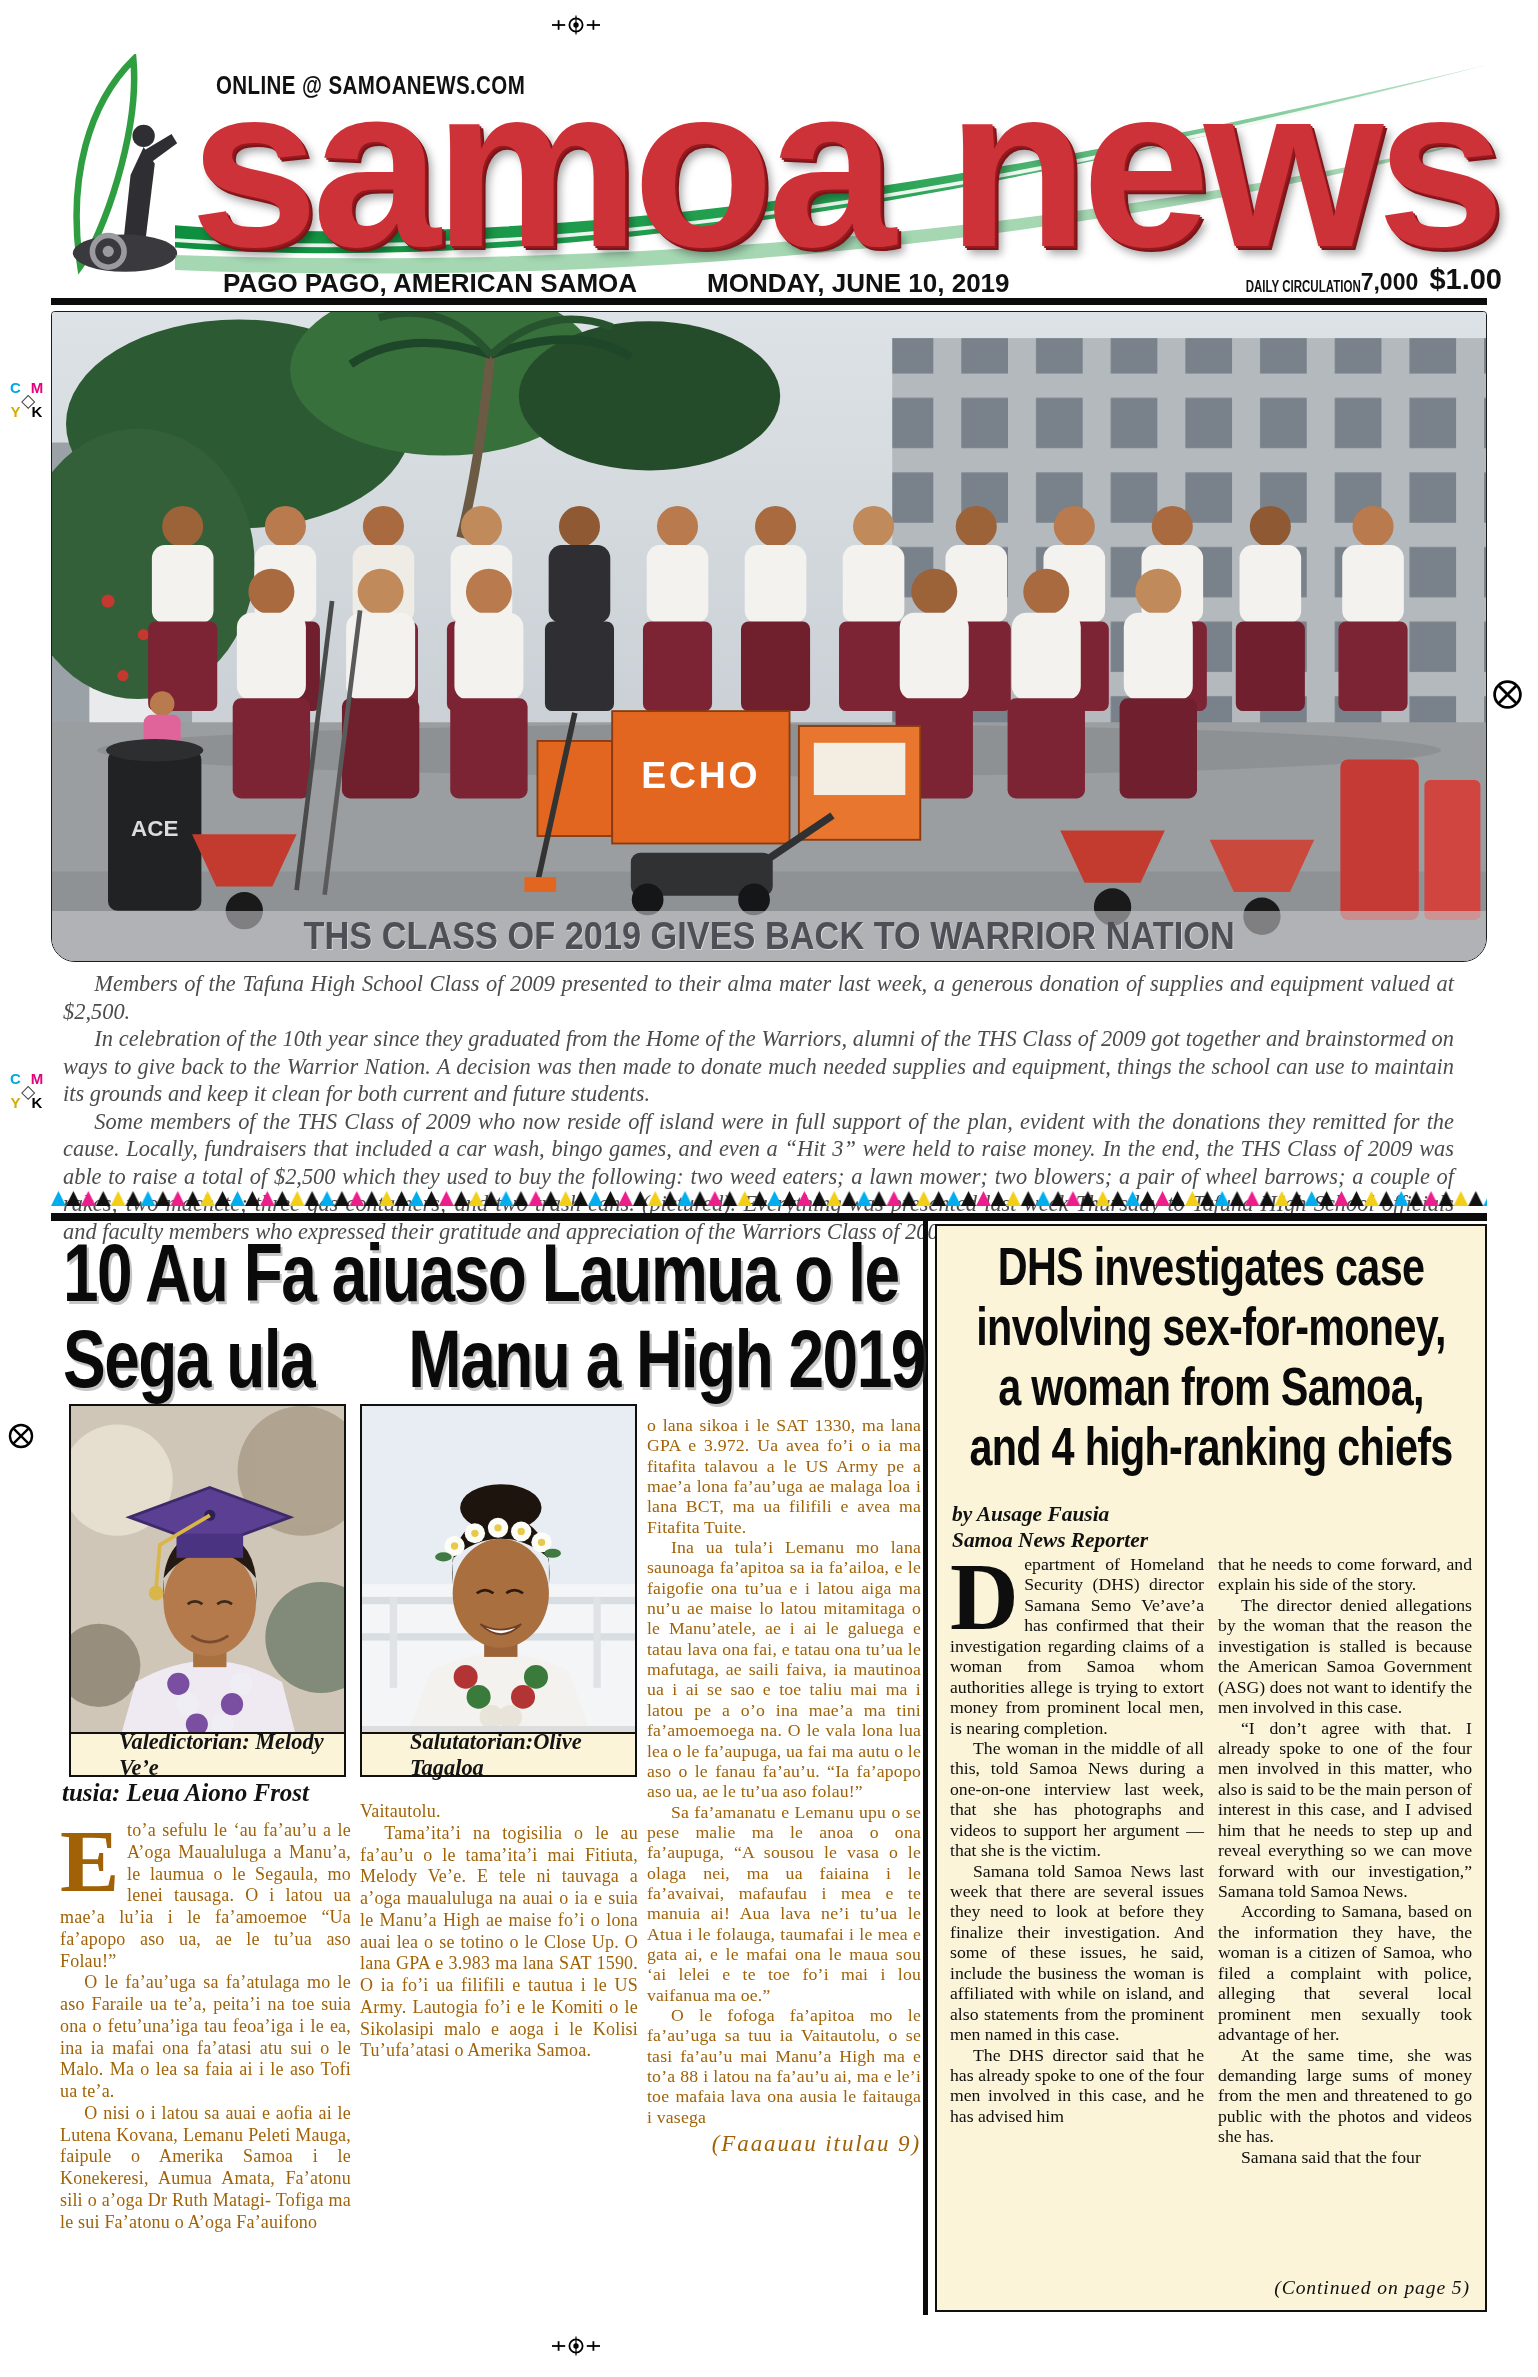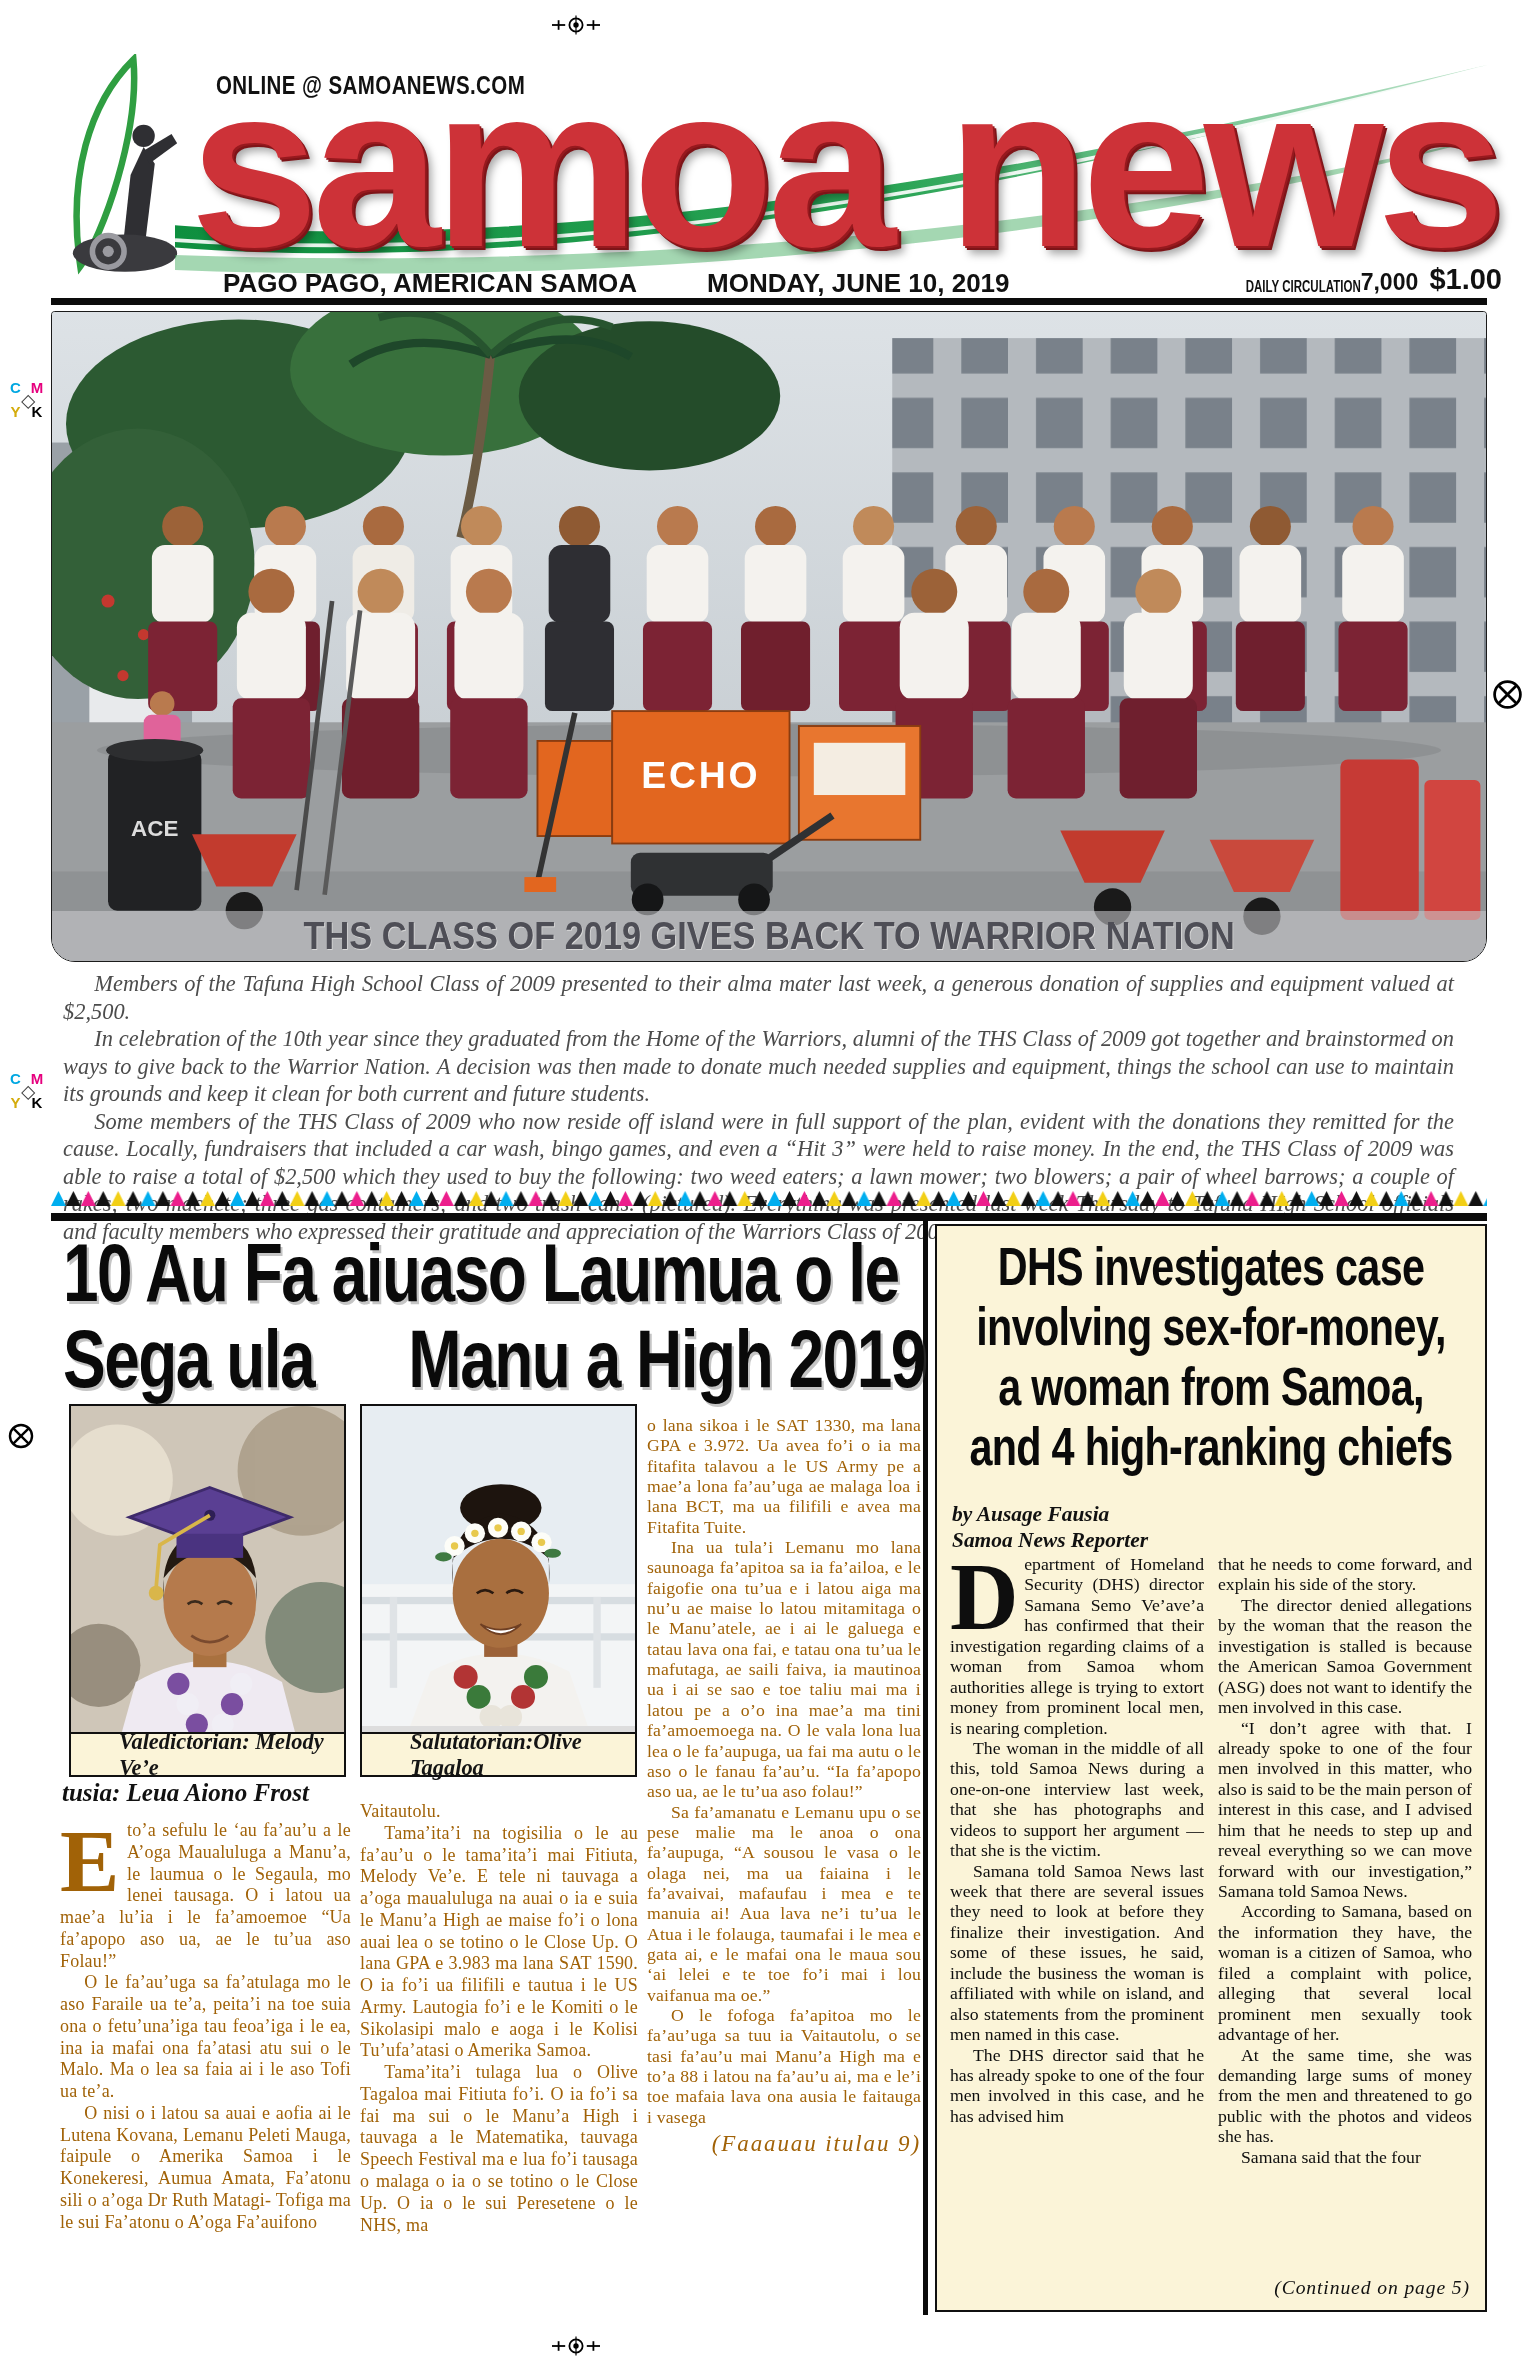--- a/index.html
+++ b/index.html
@@ -316,21 +316,20 @@
 
 <div class="abs samoa-body" id="la-col1">
   <p class="noindent"><span class="dropcap">E</span><span>to’a sefulu le ‘au fa’au’u a le A’oga Maualuluga a Manu’a, le laumua o le Segaula, mo lenei tausaga. O i latou ua mae’a lu’ia i le fa’amoemoe “Ua fa’apopo aso ua, ae le tu’ua aso Folau!”</span></p>
   <p>O le fa’au’uga sa fa’atulaga mo le aso Faraile ua te’a, peita’i na toe suia ona o fetu’una’iga tau feoa’iga i le ea, ina ia mafai ona fa’atasi atu sui o le Malo. Ma o lea sa faia ai i le aso Tofi ua te’a.</p>
   <p>O nisi o i latou sa auai e aofia ai le Lutena Kovana, Lemanu Peleti Mauga, faipule o Amerika Samoa i le Konekeresi, Aumua Amata, Fa’atonu sili o a’oga Dr Ruth Matagi- Tofiga ma le sui Fa’atonu o A’oga Fa’auifono</p>
 </div>
 
 <div class="abs samoa-body" id="la-col2">
   <p class="noindent">Vaitautolu.</p>
   <p>Tama’ita’i na togisilia o le au fa’au’u o le tama’ita’i mai Fitiuta, Melody Ve’e. E tele ni tauvaga a a’oga maualuluga na auai o ia e suia le Manu’a High ae maise fo’i o lona auai lea o se totino o le Close Up. O lana GPA e 3.983 ma lana SAT 1590. O ia fo’i ua filifili e tautua i le US Army. Lautogia fo’i e le Komiti o le Sikolasipi malo e aoga i le Kolisi Tu’ufa’atasi o Amerika Samoa.</p>
-  <p>Tama’ita’i tulaga lua o Olive Tagaloa mai Fitiuta fo’i. O ia fo’i sa fai ma sui o le Manu’a High i tauvaga a le Matematika, tauvaga Speech Festival ma e lua fo’i tausaga o malaga o ia o se totino o le Close Up. O ia o le sui Peresetene o le NHS, ma</p>
 </div>
 
 <div class="abs samoa-body" id="la-col3">
   <p class="noindent">o lana sikoa i le SAT 1330, ma lana GPA e 3.972. Ua avea fo’i o ia ma fitafita talavou a le US Army pe a mae’a lona fa’au’uga ae malaga loa i lana BCT, ma ua filifili e avea ma Fitafita Tuite.</p>
   <p>Ina ua tula’i Lemanu mo lana saunoaga fa’apitoa sa ia fa’ailoa, e le faigofie ona tu’ua e i latou aiga ma nu’u ae maise lo latou mitamitaga o le Manu’atele, ae i ai le galuega e tatau lava ona fai, e tatau ona tu’ua le mafutaga, ae saili faiva, ia mautinoa ua i ai se sao e toe taliu mai ma i latou pe a o’o ina mae’a ma tini fa’amoemoega na. O le vala lona lua lea o le fa’aupuga, ua fai ma autu o le aso o le fanau fa’au’u. “Ia fa’apopo aso ua, ae le tu’ua aso folau!”</p>
   <p>Sa fa’amanatu e Lemanu upu o se pese malie ma le anoa o ona fa’aupuga, “A sousou le vasa o le olaga nei, ma ua faiaina i le fa’avaivai, mafaufau i mea e te manuia ai! Aua lava ne’i tu’ua le Atua i le folauga, taumafai i le mea e gata ai, e le mafai ona le maua sou ‘ai lelei e te toe fo’i mai i lou vaifanua ma oe.”</p>
   <p>O le fofoga fa’apitoa mo le fa’au’uga sa tuu ia Vaitautolu, o se tasi fa’au’u mai Manu’a High ma e to’a 88 i latou na fa’au’u ai, ma e le’i toe mafaia lava ona ausia le faitauga i vasega</p>
   <p class="cont">(Faaauau itulau 9)</p>
 </div>
 

